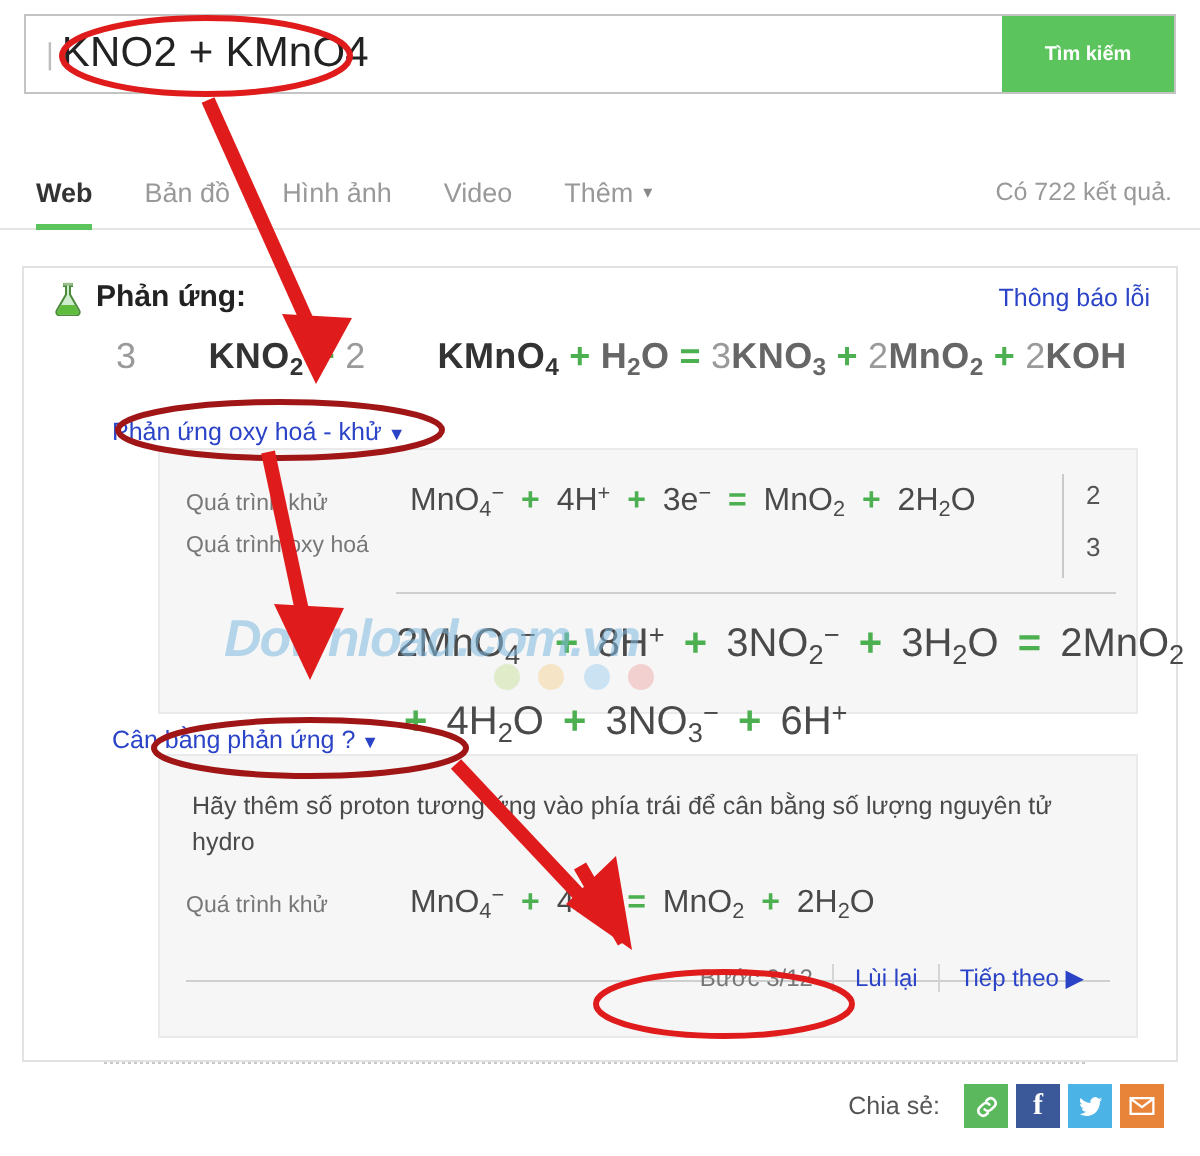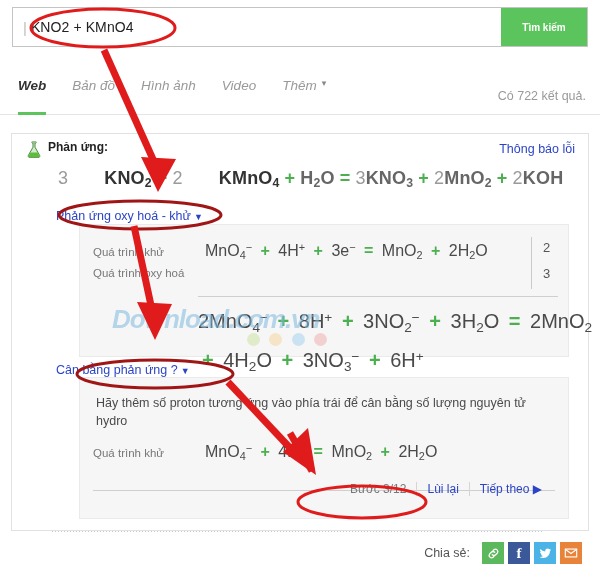--- a/index.html
+++ b/index.html
@@ -15,37 +15,37 @@
   .searchbar{
     position:absolute;left:12px;top:7px;width:576px;height:40px;
     border:1px solid #c4c4c4;background:#fff;box-sizing:border-box;display:flex;
   }
   .search-input-wrap{flex:1;display:flex;align-items:center;padding-left:10px;overflow:hidden;}
   .search-caret{
     color:#bdbdbd;font-size:15px;line-height:1;margin-right:4px;
     flex:0 0 auto;
   }
   .search-text{
-    font-size:14px;color:#222;white-space:nowrap;letter-spacing:.1px;
+    font-size:21px;color:#222;white-space:nowrap;letter-spacing:.1px;
   }
   .search-btn{
     width:86px;background:#5cc45c;color:#fff;font-size:10px;font-weight:bold;
     display:flex;align-items:center;justify-content:center;cursor:pointer;
     border:none;flex:0 0 auto;
   }
 
   
   .navbar{
     position:absolute;left:0;top:78px;width:600px;height:36px;
     border-bottom:1px solid #e4e4e4;
   }
   .tabs{position:absolute;left:18px;top:0;display:flex;align-items:center;height:36px;}
   .tab{
     font-size:13.5px;color:#999;margin-right:26px;cursor:pointer;position:relative;
-    height:36px;display:flex;white-space:nowrap;font-style:italic;
+    height:36px;display:flex;align-items:center;white-space:nowrap;
   }
   .tab.active{color:#333;font-weight:bold;}
   .tab.active:after{
     content:"";position:absolute;left:0;right:0;bottom:-1px;height:3px;background:#5cc45c;
   }
   .tab .caret{font-size:9px;margin-left:5px;color:#888;}
   .result-count{
     position:absolute;right:14px;top:0;height:36px;display:flex;align-items:center;
     font-size:12.5px;color:#999;
   }
@@ -53,21 +53,21 @@
   
   .card{
     position:absolute;left:11px;top:133px;width:578px;height:398px;
     border:1px solid #e2e2e2;background:#fff;box-sizing:border-box;
   }
   .card-head{position:relative;height:30px;}
   .flask{
     position:absolute;left:14px;top:7px;width:16px;height:17px;
   }
   .card-title{
-    position:absolute;left:36px;top:6px;font-size:12px;font-weight:bold;color:#222;
+    position:absolute;left:36px;top:6px;font-size:15px;font-weight:bold;color:#222;
   }
   .report-link{
     position:absolute;right:13px;top:8px;font-size:12.5px;color:#2b44c7;cursor:pointer;
   }
 
   
   .main-eq{
     position:absolute;left:46px;top:34px;font-size:18px;color:#7a7a7a;
     letter-spacing:.2px;white-space:nowrap;
   }

